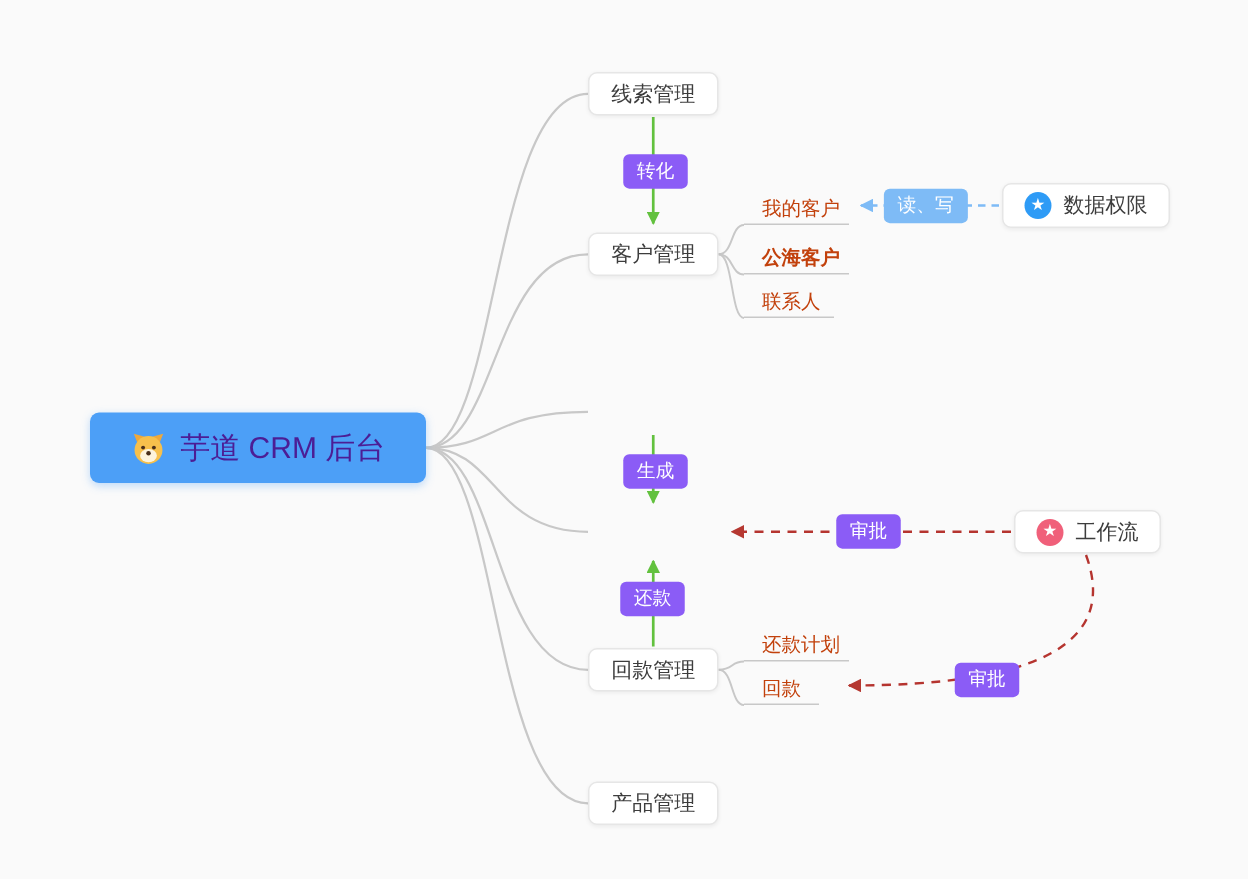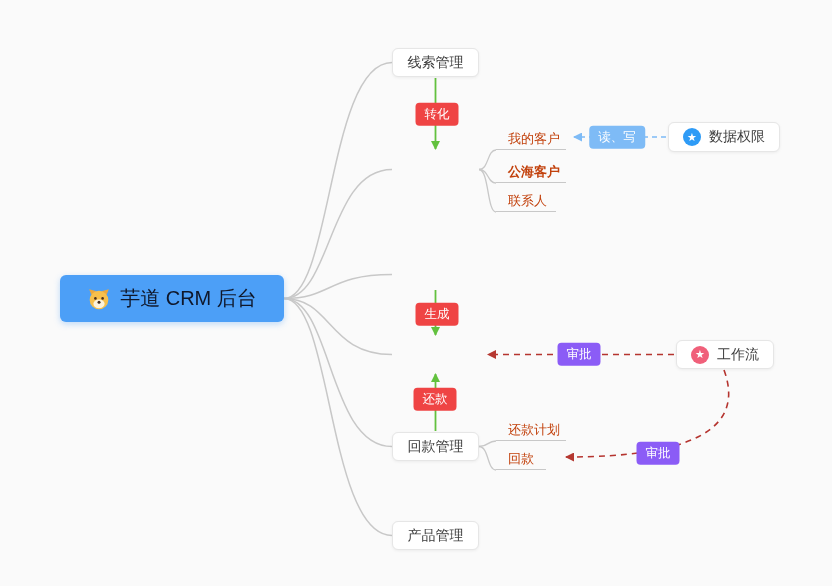--- a/index.html
+++ b/index.html
@@ -16,39 +16,39 @@
     border:1px solid #e6e6e6; border-radius:6px;
     box-shadow:0 1px 3px rgba(0,0,0,0.06);
     display:flex; align-items:center; justify-content:center;
     font-size:14px; color:#3d3d3d; white-space:nowrap;
   }
   .module { width:87px; height:29px;justify-content:center; }
 
   .root-node {
     left:60px; top:275px; width:224px; height:47px;
     background:#4c9ff7; border:none; border-radius:6px;
-    color:#0f172a; font-size:20px; gap:9px;
+    color:#4c1d95; font-size:20px; gap:9px;
     box-shadow:0 2px 6px rgba(76,159,247,0.35);
   }
 
   .side-node { height:30px; padding:0 14px; }
   .icon-circle {
     width:18px; height:18px; border-radius:50%;
     display:inline-flex; align-items:center; justify-content:center;
     color:#fff; font-size:11px; line-height:1; margin-right:8px; flex:0 0 auto;
   }
   .icon-circle.blue { background:#2e9bf6; }
   .icon-circle.pink { background:#f0607a; }
 
   .badge {
     position:absolute; transform:translate(-50%,-50%);
     color:#fff; font-size:12.5px; line-height:1;
     padding:5px 9px; border-radius:4px; white-space:nowrap;
   }
-  .badge.green { background:#ef4444;text-align:center; }
+  .badge.green { background:#8b5cf6;text-align:center; }
   .badge.blue  { background:#7ebbf6; }
   .badge.red   { background:#8b5cf6; }
 
   .sub-label {
     position:absolute; height:21px; left:496px;
     font-size:13px; color:#c2410c;
     border-bottom:1px solid #c8c8c8;
     padding:1px 6px 0 12px; white-space:nowrap;
   }
 </style>
@@ -110,20 +110,23 @@
         <circle cx="15.6" cy="11.4" r="1.3" fill="#4a2f1b"></circle>
         <circle cx="12" cy="15.2" r="1.5" fill="#4a2f1b"></circle>
       </svg>
     </span>
     <span>芋道 CRM 后台</span>
   </div>
 
   <div class="node module" style="left:392px; top:48px;">
     <span>线索管理</span>
   </div>
+  <div class="node module" style="left:392px; top:155px;">
+    <span>客户管理</span>
+  </div>
   <div class="node module" style="left:392px; top:432px;">
     <span>回款管理</span>
   </div>
   <div class="node module" style="left:392px; top:521px;">
     <span>产品管理</span>
   </div>
 
   <div class="sub-label" style="top:129px; width:70px;">我的客户</div>
   <div class="sub-label" style="top:162px; width:70px;font-weight:bold;">公海客户</div>
   <div class="sub-label" style="top:191px; width:60px;">联系人</div>

